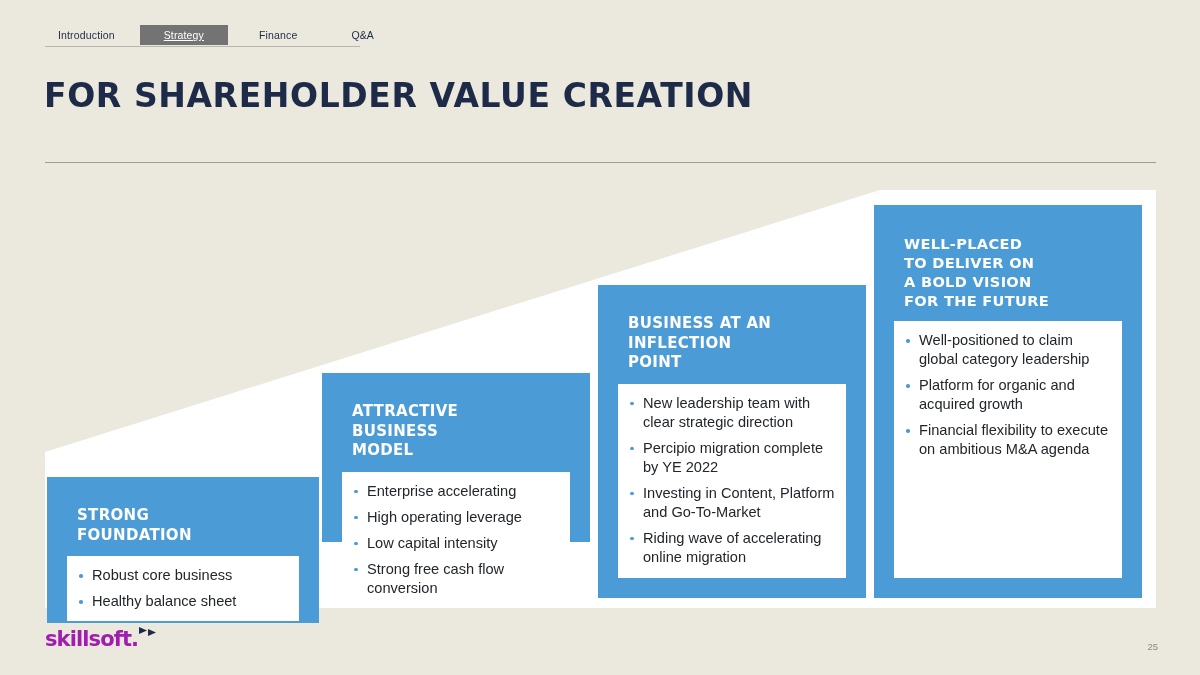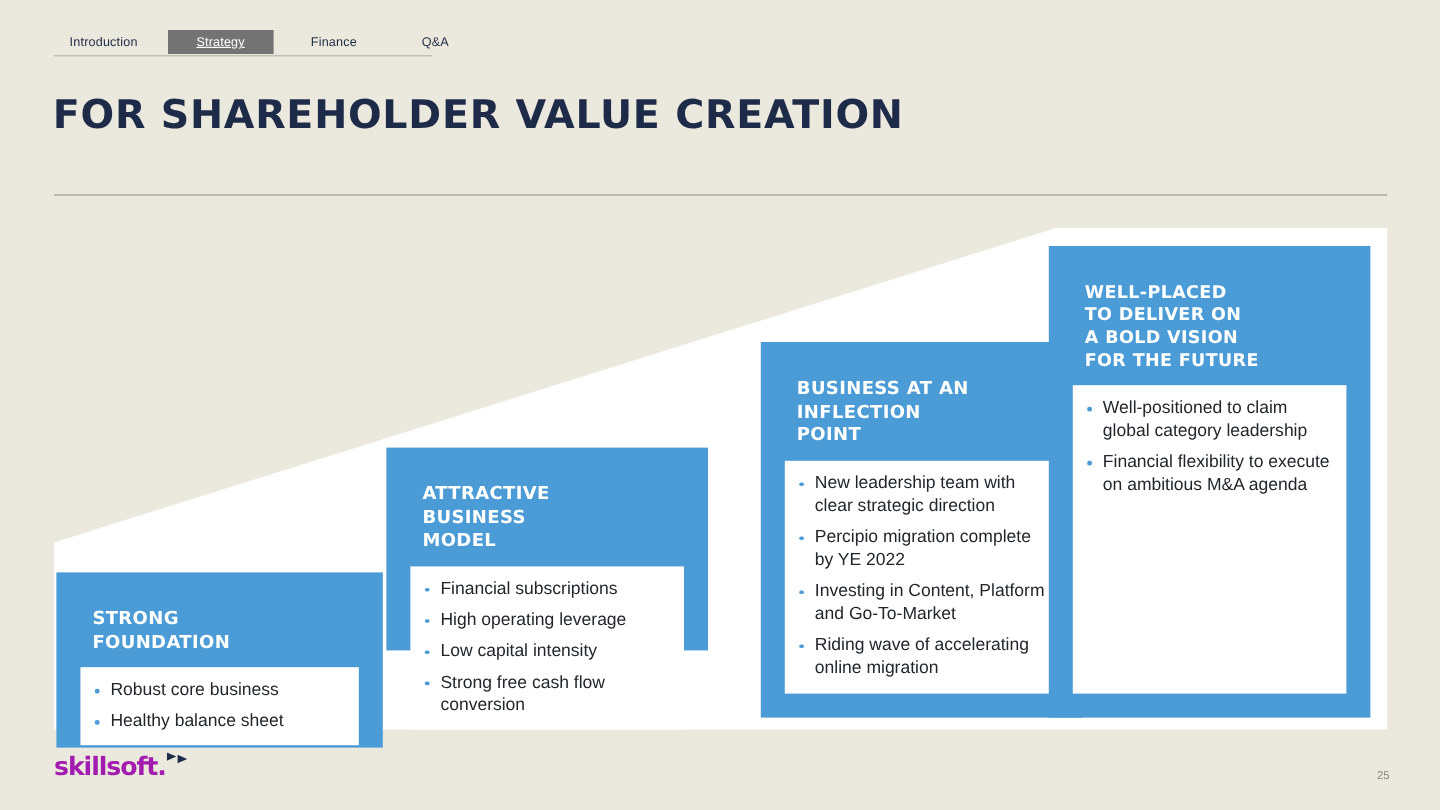--- a/index.html
+++ b/index.html
@@ -141,21 +141,21 @@
     top: 8px;
     width: 3.5px;
     height: 3.5px;
     border-radius: 50%;
     background: #4a9bd6;
   }
 
   
   #card-1 { left: 47px;  top: 477px; width: 272px; height: 146px; }
   #card-2 { left: 322px; top: 373px; width: 268px; height: 169px; }
-  #card-3 { left: 598px; top: 285px; width: 268px; height: 313px; margin-left: 36px; }
+  #card-3 { left: 598px; top: 285px; width: 268px; height: 313px; }
   #card-4 { left: 874px; top: 205px; width: 268px; height: 393px; }
 
   #card-1 .bullet-list li { font-size: 14.6px; }
   #card-4 .card-header { font-size: 14.6px; line-height: 19px; }
 
   
   .logo {
     position: absolute;
     left: 45px;
     top: 629px;
@@ -215,21 +215,21 @@
       </ul>
     </div>
   </div>
 
   <div class="card" id="card-2">
     <div class="card-header">ATTRACTIVE
 BUSINESS
 MODEL</div>
     <div class="card-body">
       <ul class="bullet-list">
-        <li>Financial subscriptions</li>
+        <li>Enterprise accelerating</li>
         <li>High operating leverage</li>
         <li>Low capital intensity</li>
         <li>Strong free cash flow conversion</li>
       </ul>
     </div>
   </div>
 
   <div class="card" id="card-3">
     <div class="card-header">BUSINESS AT AN
 INFLECTION
@@ -245,20 +245,21 @@
   </div>
 
   <div class="card" id="card-4">
     <div class="card-header">WELL-PLACED
 TO  DELIVER ON
 A BOLD  VISION
 FOR THE FUTURE</div>
     <div class="card-body">
       <ul class="bullet-list">
         <li>Well-positioned to claim global category leadership</li>
+        <li>Platform for organic and acquired growth</li>
         <li>Financial flexibility to  execute on ambitious M&amp;A agenda</li>
       </ul>
     </div>
   </div>
 
   <div class="logo">
     <span class="logo-text">skillsoft.</span>
     <svg class="logo-mark" width="18" height="15" viewBox="0 0 18 15">
       <polygon points="0,0 8,3.5 0,7" fill="#1e2b48"></polygon>
       <polygon points="9,2 17,5.5 9,9" fill="#1e2b48"></polygon>

